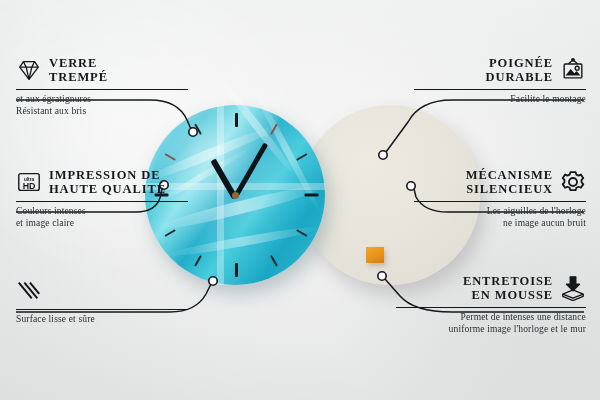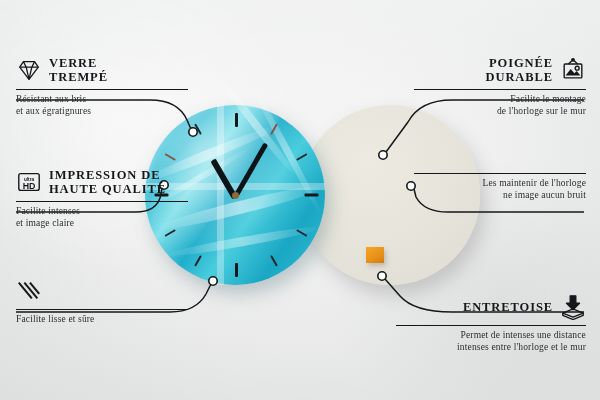--- a/index.html
+++ b/index.html
@@ -148,53 +148,53 @@
           <path d="M4,11 L8,5 L20,5 L24,11 L14,24 Z"></path>
           <path d="M4,11 L24,11 M8,5 L11,11 L14,24 M20,5 L17,11 L14,24"></path>
         </g>
       </svg>
       <div>
         <div class="co-title">VERRE</div>
         <div class="co-title">TREMPÉ</div>
       </div>
     </div>
     <div class="co-rule"></div>
+    <div class="co-sub">et aux égratignures</div>
     <div class="co-sub">Résistant aux bris</div>
-    <div class="co-sub">et aux égratignures</div>
   </div>
 
   <div class="callout left" style="top:168px;">
     <div class="co-head">
       <svg class="co-icon" viewBox="0 0 28 28">
         <rect x="3" y="5" width="22" height="18" rx="2" fill="none" stroke="#15181a" stroke-width="1.5"></rect>
         <text x="14" y="12.4" text-anchor="middle" font-family="Liberation Sans, sans-serif" font-size="5" font-weight="bold" fill="#15181a">ultra</text>
         <text x="14" y="21" text-anchor="middle" font-family="Liberation Sans, sans-serif" font-size="9.5" font-weight="bold" fill="#15181a">HD</text>
       </svg>
       <div>
         <div class="co-title">IMPRESSION DE</div>
         <div class="co-title">HAUTE QUALITÉ</div>
       </div>
     </div>
     <div class="co-rule"></div>
-    <div class="co-sub">Facilite intenses</div>
+    <div class="co-sub">Couleurs intenses</div>
     <div class="co-sub">et image claire</div>
   </div>
 
   <div class="callout left" style="top:278px;">
     <div class="co-head">
       <svg class="co-icon" viewBox="0 0 28 28">
         <g stroke="#15181a" stroke-width="2.2" stroke-linecap="butt">
           <path d="M3,5 L17,22"></path>
             <path d="M9,5 L23,22"></path>
             <path d="M15,5 L25,17"></path>
         </g>
       </svg>
     </div>
     <div class="co-rule"></div>
-    <div class="co-sub">Facilite lisse et sûre</div>
+    <div class="co-sub">Surface lisse et sûre</div>
     <div class="co-sub"></div>
   </div>
 
   <div class="callout right" style="top:56px;">
     <div class="co-head">
       <svg class="co-icon" viewBox="0 0 28 28">
         <g fill="none" stroke="#15181a" stroke-width="1.5">
           <path d="M14,3 L9,7.5 M14,3 L19,7.5"></path>
           <circle cx="14" cy="3" r="1.3" fill="#15181a"></circle>
           <rect x="4.5" y="7.5" width="19" height="15" rx="1"></rect>
@@ -202,39 +202,51 @@
           <circle cx="18.5" cy="12" r="2.1"></circle>
         </g>
       </svg>
       <div>
         <div class="co-title">POIGNÉE</div>
         <div class="co-title">DURABLE</div>
       </div>
     </div>
     <div class="co-rule"></div>
     <div class="co-sub">Facilite le montage</div>
-    <div class="co-sub">de l'horloge sur le mur</div>
   </div>
 
   <div class="callout right" style="top:168px;">
-    <div class="co-rule"></div>
-    <div class="co-sub">Les maintenir de l'horloge</div>
+    <div class="co-head">
+      <svg class="co-icon" viewBox="0 0 28 28">
+        <g fill="none" stroke="#15181a" stroke-width="2" stroke-linejoin="round">
+          <path d="M11.2,3.4 h5.6 l0.8,2.6 2.4,1.1 2.5,-1.1 2.6,3.9 -1.9,1.9 0,2.6 1.9,1.9 -2.6,3.9 -2.5,-1.1 -2.4,1.1 -0.8,2.6 h-5.6 l-0.8,-2.6 -2.4,-1.1 -2.5,1.1 -2.6,-3.9 1.9,-1.9 0,-2.6 -1.9,-1.9 2.6,-3.9 2.5,1.1 2.4,-1.1 Z"></path>
+          <circle cx="14" cy="14" r="4.3"></circle>
+        </g>
+      </svg>
+      <div>
+        <div class="co-title">MÉCANISME</div>
+        <div class="co-title">SILENCIEUX</div>
+      </div>
+    </div>
+    <div class="co-rule"></div>
+    <div class="co-sub">Les aiguilles de l'horloge</div>
     <div class="co-sub">ne image aucun bruit</div>
   </div>
 
-  <div class="callout right" style="top:294px;width:190px;">
+  <div class="callout right" style="top:274px;width:190px;">
     <div class="co-head">
       <svg class="co-icon" viewBox="0 0 28 28">
         <g fill="none" stroke="#15181a" stroke-width="1.5" stroke-linejoin="round">
           <path d="M11,2 h6 v8 h4 l-7,7 -7,-7 h4 Z" fill="#15181a"></path>
           <path d="M14,16 L25,20.5 L14,25 L3,20.5 Z"></path>
           <path d="M3,20.5 v2.5 L14,27.5 L25,23 v-2.5"></path>
         </g>
       </svg>
       <div>
         <div class="co-title">ENTRETOISE</div>
+        <div class="co-title">EN MOUSSE</div>
       </div>
     </div>
     <div class="co-rule"></div>
     <div class="co-sub">Permet de intenses une distance</div>
-    <div class="co-sub">intenses entre l'horloge et le mur</div>
+    <div class="co-sub">uniforme image l'horloge et le mur</div>
   </div>
 </div>
 
 </body></html>

